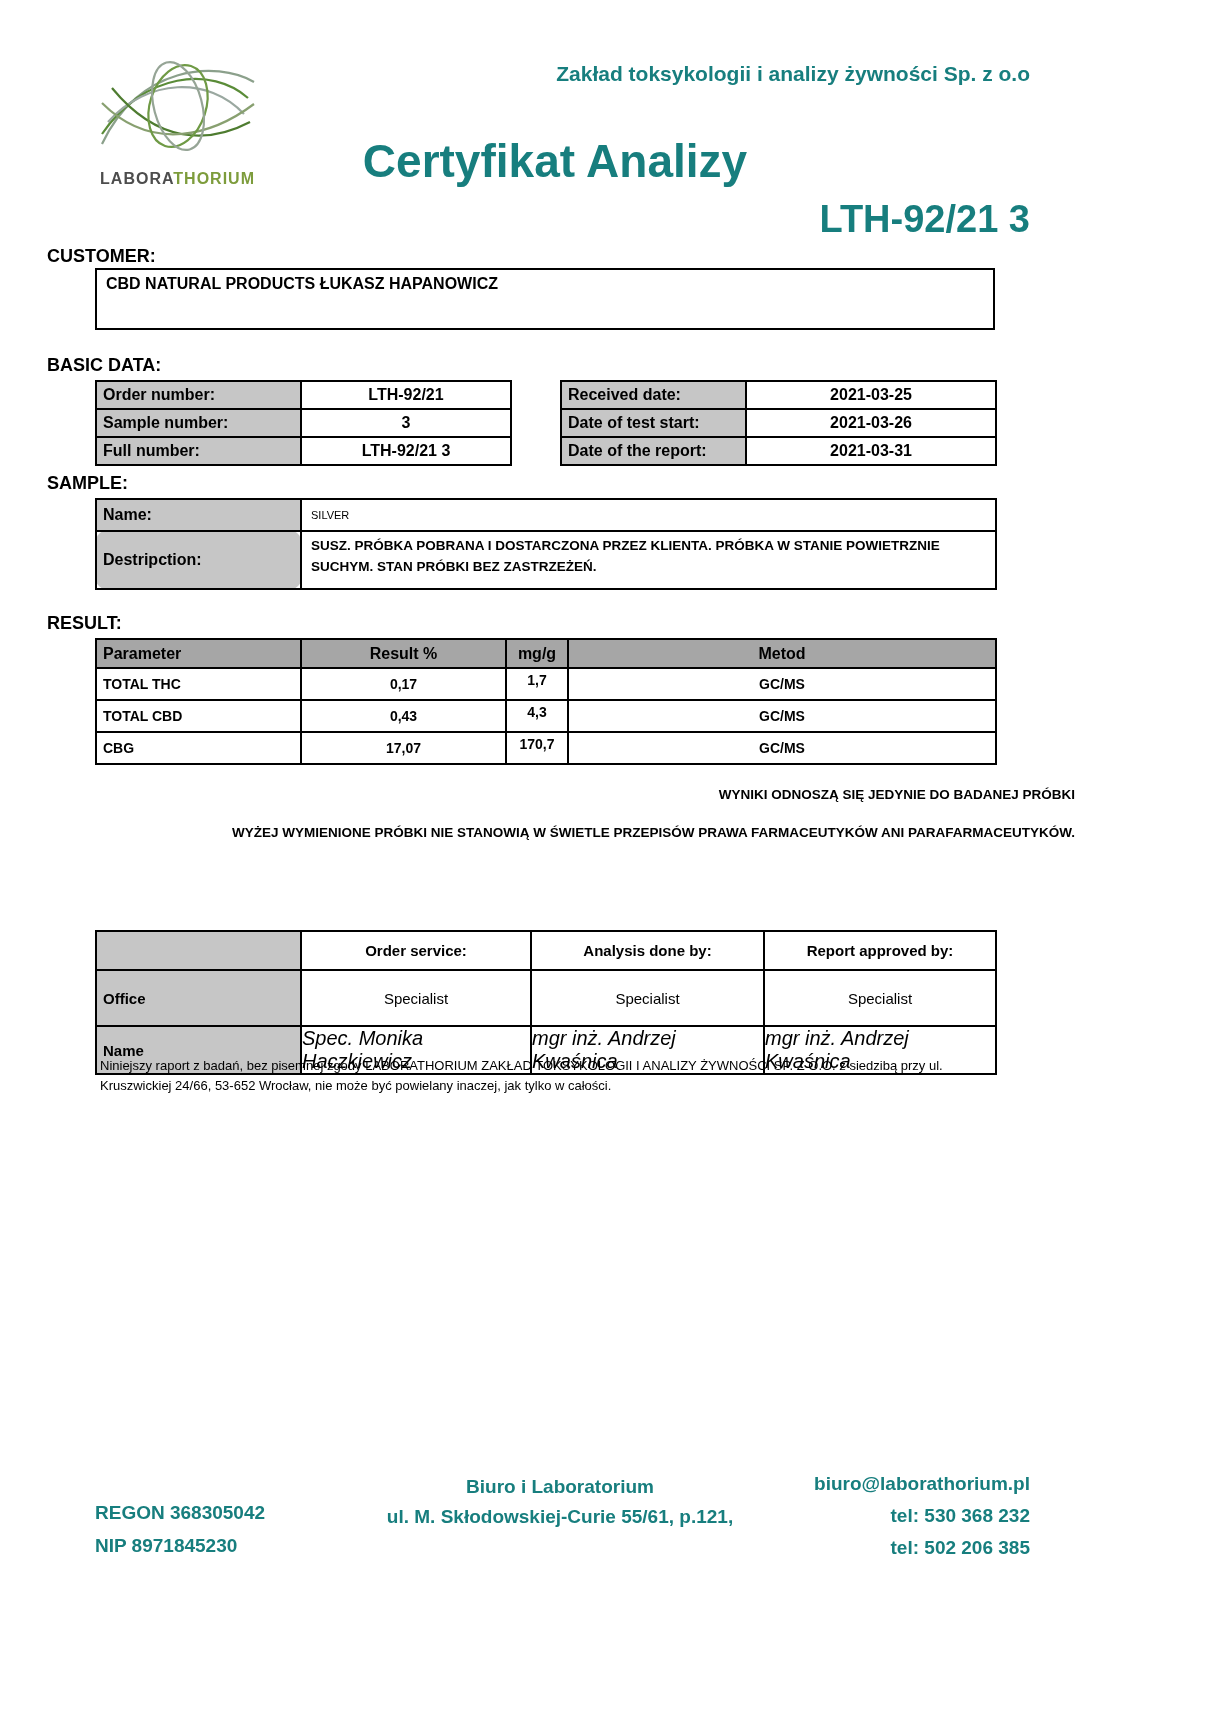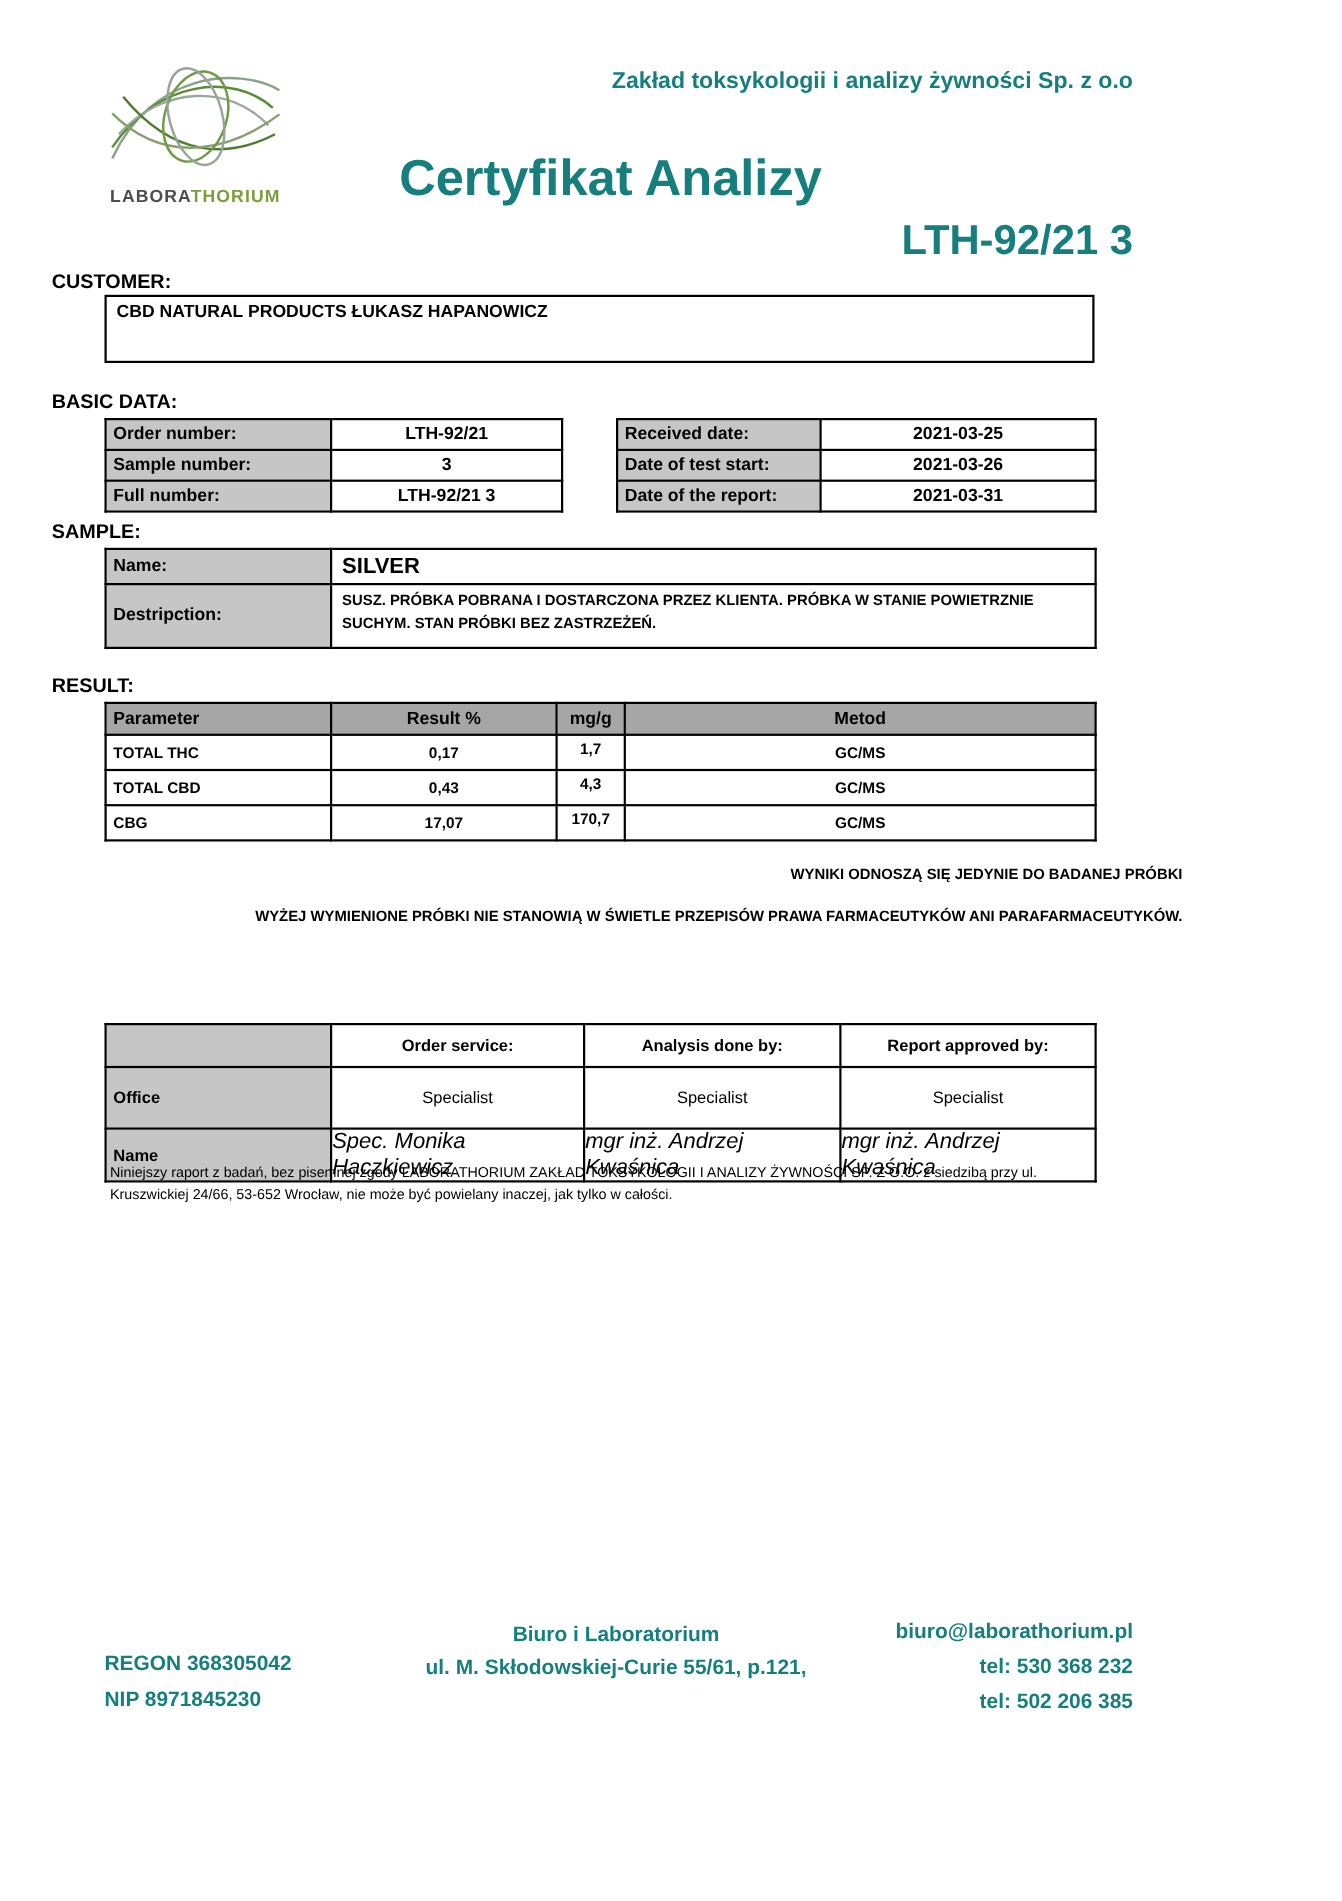--- a/index.html
+++ b/index.html
@@ -35,22 +35,22 @@
   td, th { border:2px solid #000; overflow:hidden; }
   .cell-lbl { background:#c6c6c6; font-weight:bold; text-align:left; padding:2px 6px; font-size:16px; }
 
   .basic-left  { left:95px;  top:380px; width:415px; }
   .basic-right { left:560px; top:380px; width:435px; }
   .basic-left td, .basic-right td { height:28px; font-size:16px; }
   .cell-val { font-weight:bold; text-align:center; font-size:16px; }
 
   .sample-table { left:95px; top:498px; width:900px; }
   .sample-row-name td { height:32px; }
-  .sample-row-desc td { height:58px; }
-  .cell-val-left { font-weight:bold; text-align:left; padding:3px 9px; font-size:20px; }
+  .sample-row-desc td { height:58px;border-radius:10px; }
+  .cell-val-left { font-weight:normal; text-align:left; padding:3px 9px; font-size:11px; }
   .cell-desc { font-size:13.5px; font-weight:bold; vertical-align:top; line-height:1.55; padding-top:4px; }
 
   .result-table { left:95px; top:638px; width:900px; }
   .result-table th { height:29px; background:#a6a6a6; font-size:16px; font-weight:bold; }
   .result-table td { height:32px; font-weight:bold; font-size:14px; }
   .h-param, .c-param { text-align:left; padding-left:6px; }
   .h-res, .c-res { text-align:center; }
   .h-mg { text-align:center; }
   .c-mg { text-align:center; vertical-align:top; padding-top:3px; }
   .h-met, .c-met { text-align:center; }

